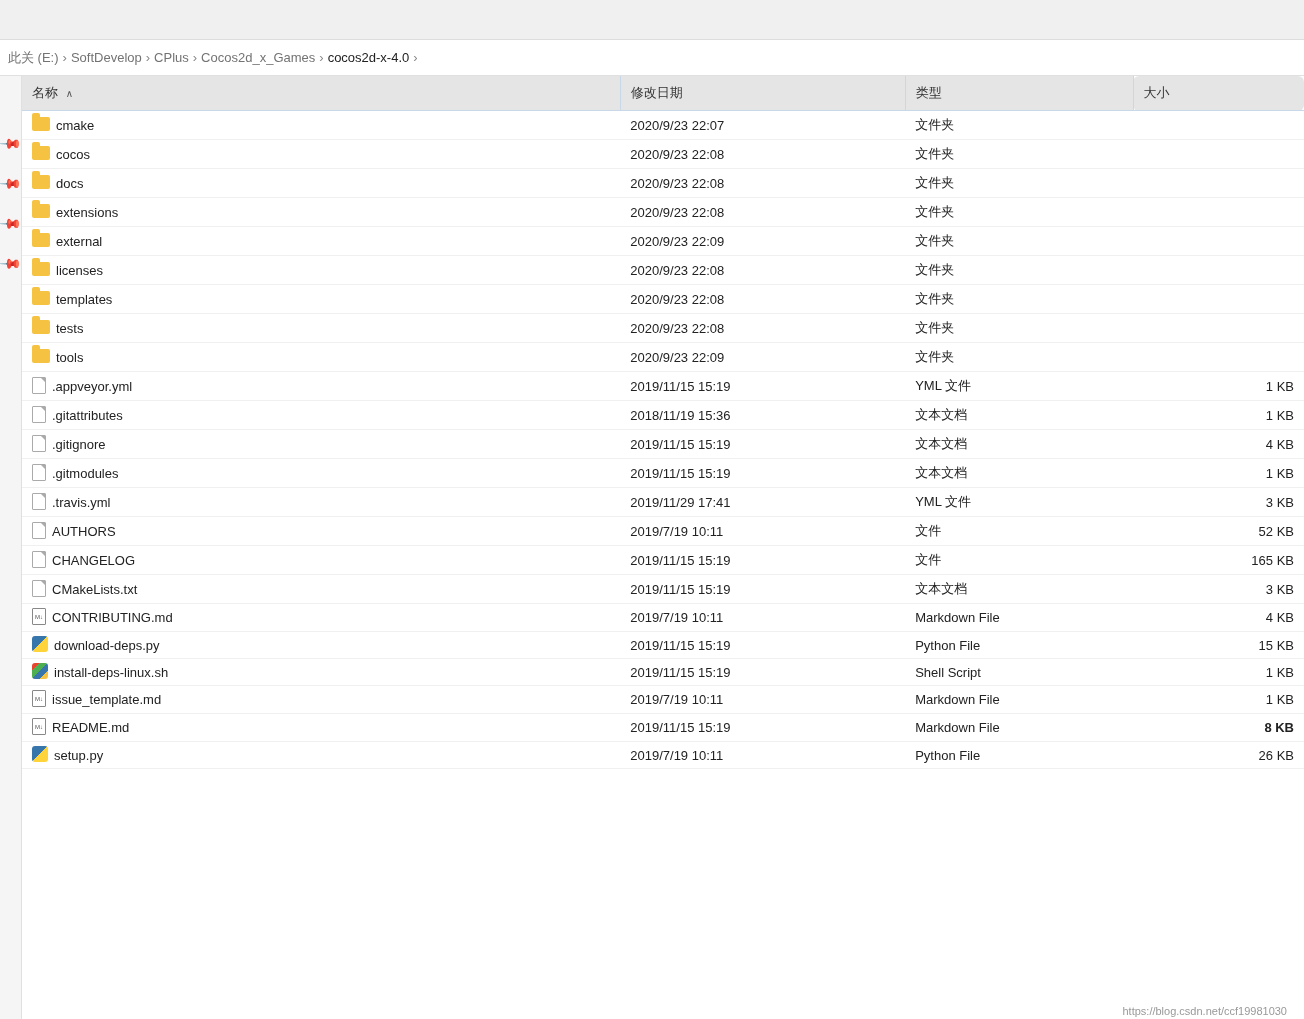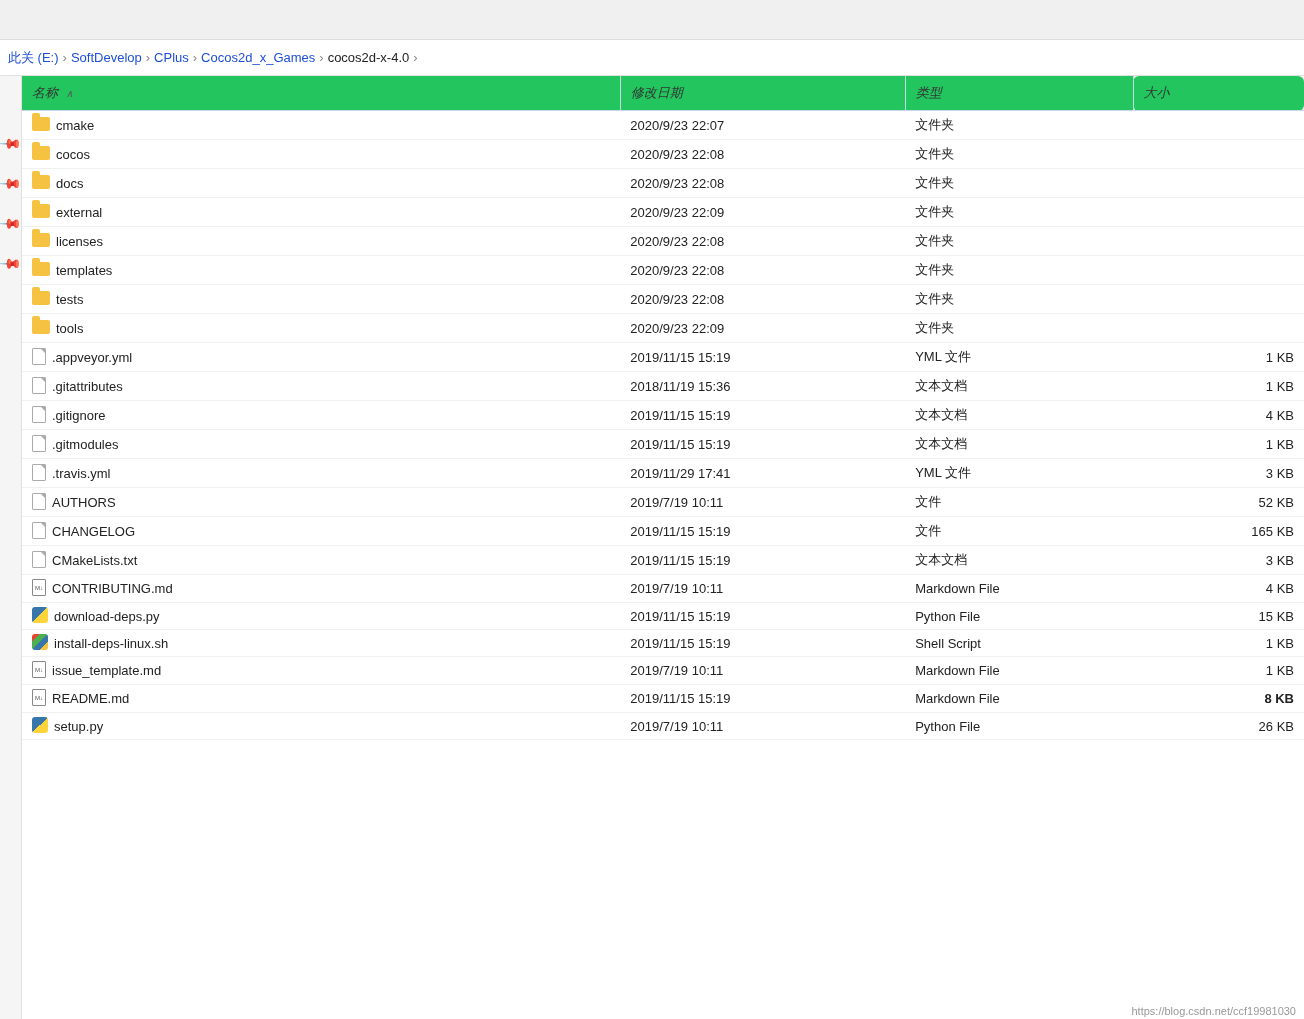--- a/index.html
+++ b/index.html
@@ -32,21 +32,21 @@
       align-items: center;
       padding: 0 8px;
       font-size: 13px;
       color: #444;
     }
     .breadcrumb-bar .sep {
       margin: 0 4px;
       color: #888;
     }
     .breadcrumb-bar span.link {
-      color: #1d4ed8;
+      color: #737373;
       cursor: pointer;
     }
     .breadcrumb-bar span.current {
       color: #222;
       font-weight: 500;
     }
 
     
     .main-layout {
       display: flex;
@@ -78,23 +78,22 @@
       overflow-y: auto;
       overflow-x: hidden;
     }
 
     
     .file-table {
       width: 100%;
       border-collapse: collapse;
     }
     .file-table thead tr {
-      background: #22c55e;
+      background: #e5e5e5;
       border-bottom: 1px solid #c8d8e8;
-      font-style: italic;
     }
     .file-table thead th {
       text-align: left;
       padding: 8px 10px;
       font-weight: 400;
       font-size: 13px;
       color: #333;
       border-right: 1px solid #c8d8e8;
       cursor: pointer;
       user-select: none;
@@ -216,21 +215,21 @@
     }
     .file-list-container::-webkit-scrollbar-thumb {
       background: #c0c0c0;
       border-radius: 4px;
     }
 
     
     .status-bar {
       position: fixed;
       bottom: 0;
-      right: 0;
+      right: 9px;
       padding: 2px 8px;
       font-size: 11px;
       color: #999;
       background: #fff;
     }
   </style>
 </head>
 <body>
 
 <div class="top-bar"></div>
@@ -307,20 +306,31 @@
               </div>
             </td>
             <td>2020/9/23 22:08</td>
             <td>文件夹</td>
             <td></td>
           </tr>
           <tr>
             <td>
               <div class="name-cell">
                 <span class="folder-icon"></span>
+                <span>extensions</span>
+              </div>
+            </td>
+            <td>2020/9/23 22:08</td>
+            <td>文件夹</td>
+            <td></td>
+          </tr>
+          <tr>
+            <td>
+              <div class="name-cell">
+                <span class="folder-icon"></span>
                 <span>external</span>
               </div>
             </td>
             <td>2020/9/23 22:09</td>
             <td>文件夹</td>
             <td></td>
           </tr>
           <tr>
             <td>
               <div class="name-cell">

